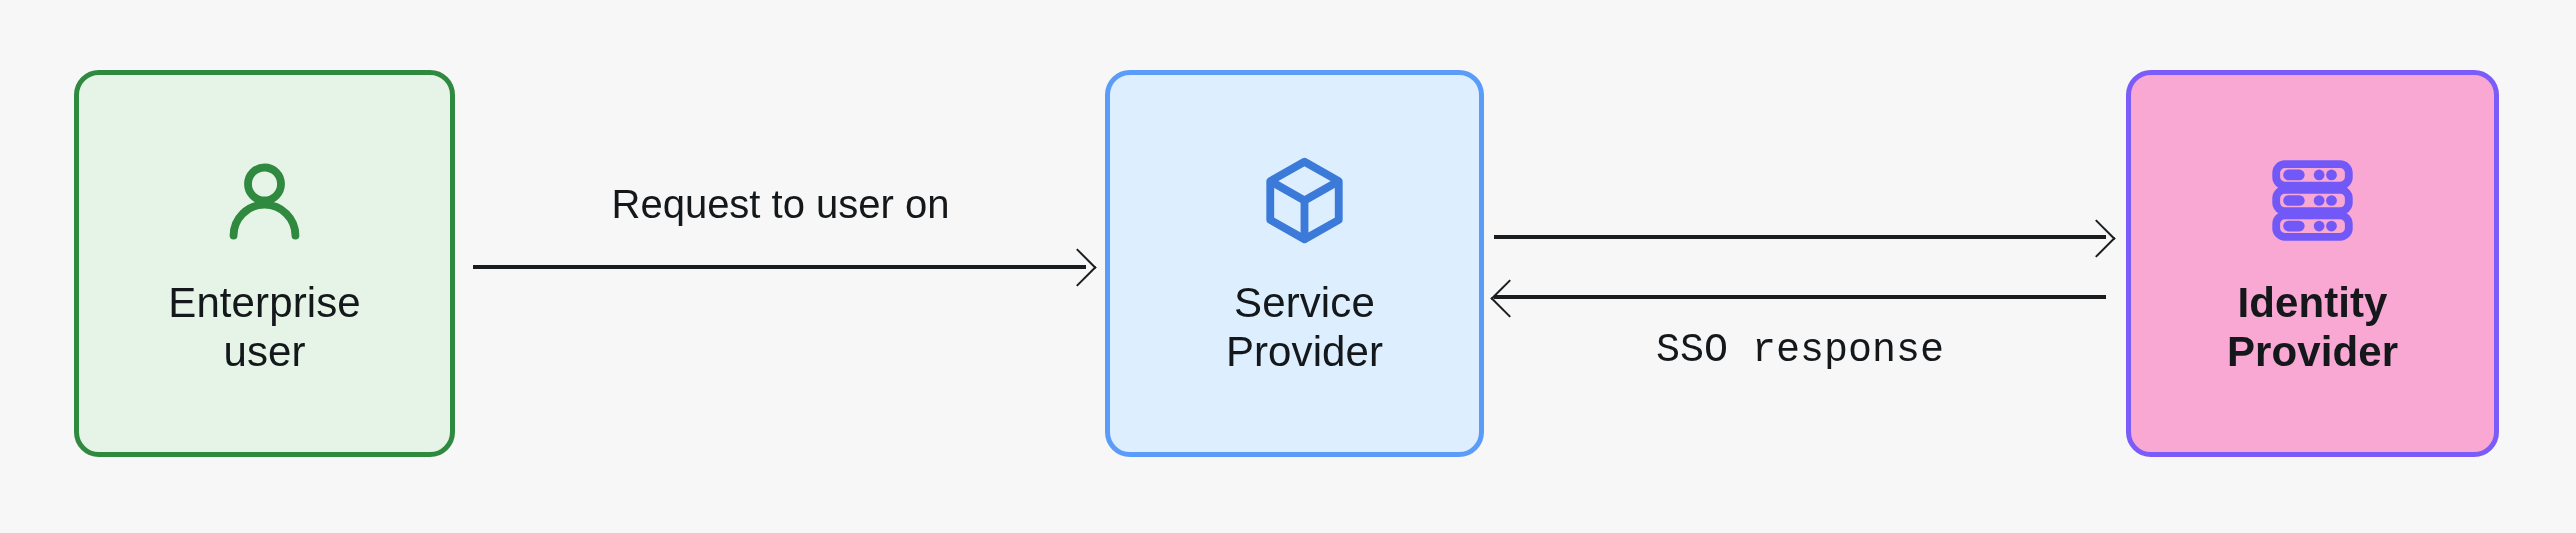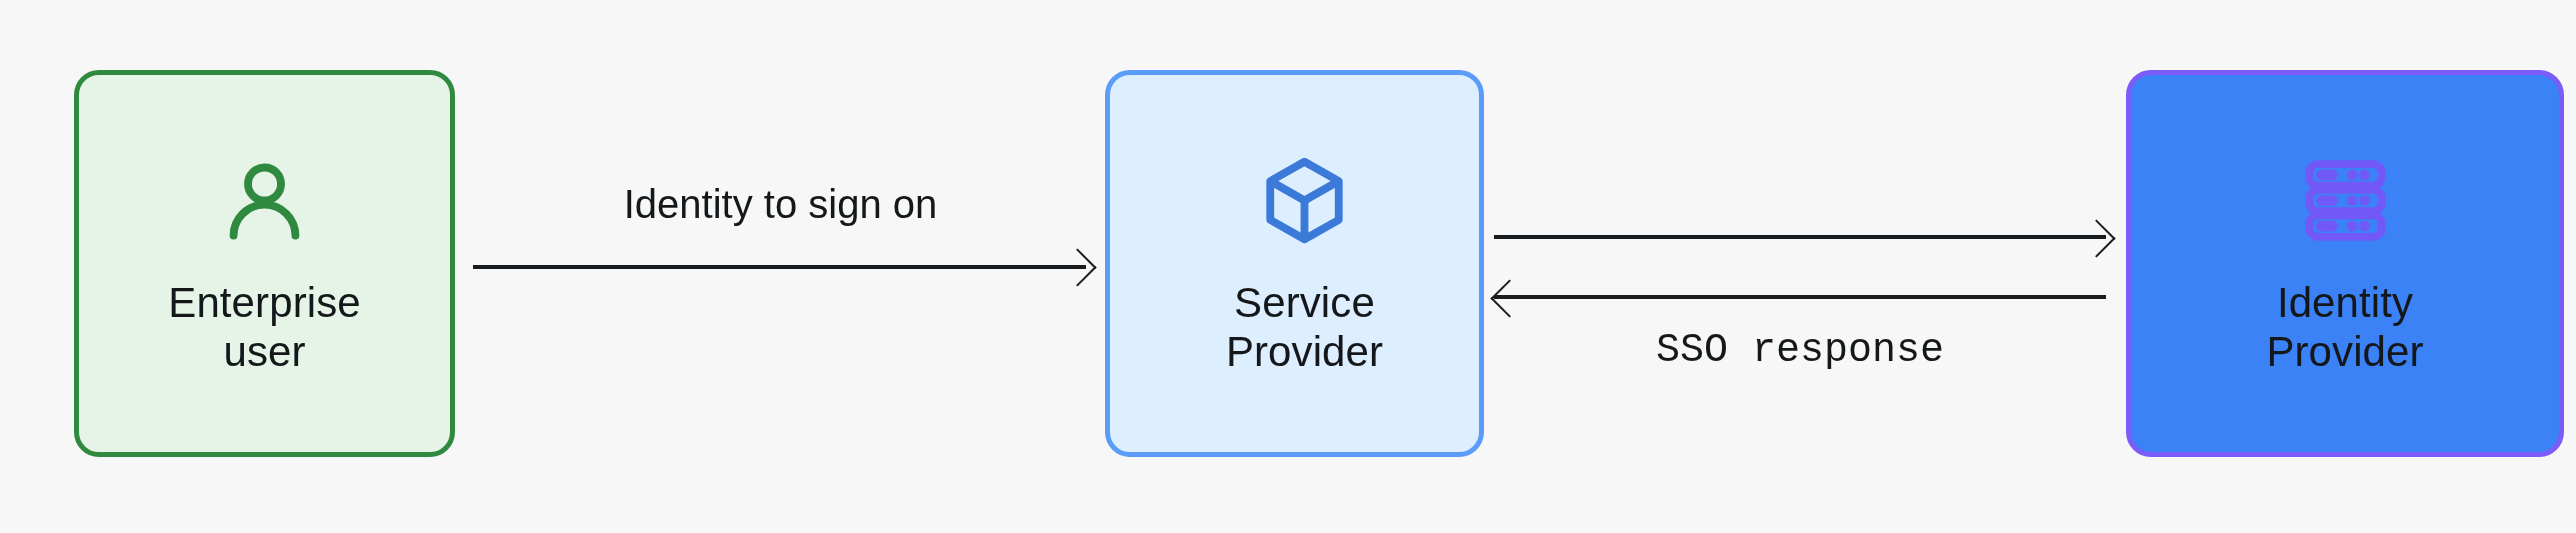--- a/index.html
+++ b/index.html
@@ -53,23 +53,24 @@
   }
   #node-service-provider {
     left: 1105px; top: 70px;
     width: 379px; height: 387px;
     border-color: #5b9cf8;
     background: #ddeeff;
     padding-left: 20px;
   }
   #node-identity-provider {
     left: 2126px; top: 70px;
-    width: 438px; height: 387px;
+    width: 373px; height: 387px;
     border-color: #7c5cf8;
-    background: #3b82f6;
+    background: #f9a8d4;
+    font-weight: bold;
   }
 
   
   .edge {
     position: absolute;
     height: 1.9px;
     background: #1a1d1f;
   }
   .arrowhead {
     position: absolute;
@@ -149,21 +150,21 @@
         <path d="M13.6 12h0.01" stroke-width="2.6"></path>
         <path d="M16.6 12h0.01" stroke-width="2.6"></path>
         <path d="M13.6 18.2h0.01" stroke-width="2.6"></path>
         <path d="M16.6 18.2h0.01" stroke-width="2.6"></path>
       </svg>
     </span>
     <div class="node-label">Identity
 Provider</div>
   </div>
 
-  <div class="edge-label" id="label-request-to-sign-on">Identity to sign on</div>
+  <div class="edge-label" id="label-request-to-sign-on">Request to user on</div>
   <div class="edge" id="edge-request-line"></div>
   <div class="arrowhead right" id="edge-request-head"></div>
 
   <div class="edge" id="edge-sso-request-line"></div>
   <div class="arrowhead right" id="edge-sso-request-head"></div>
 
   <div class="edge" id="edge-sso-response-line"></div>
   <div class="arrowhead left" id="edge-sso-response-head"></div>
   <div class="edge-label" id="label-sso-response">SSO response</div>
 

